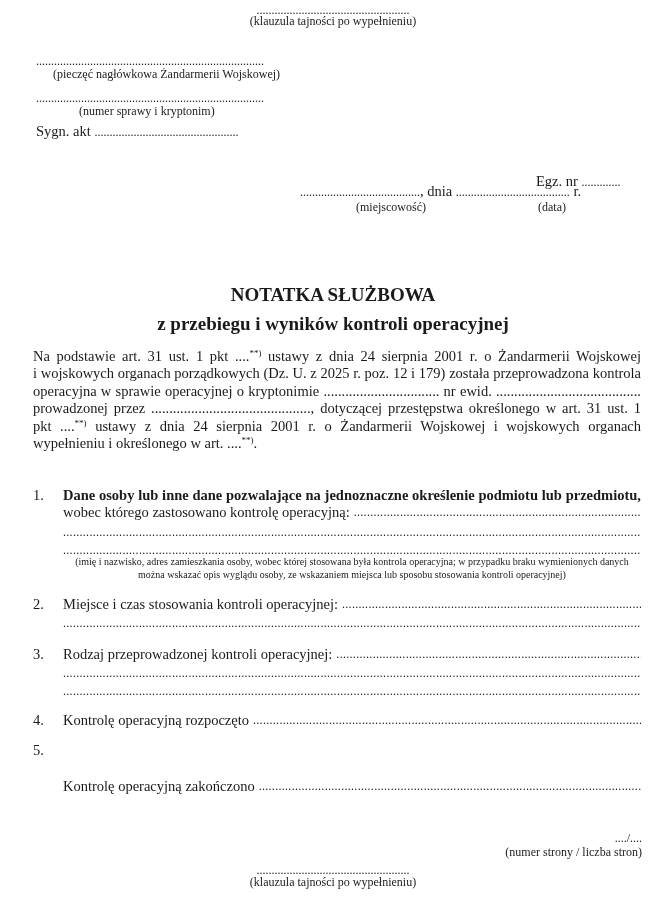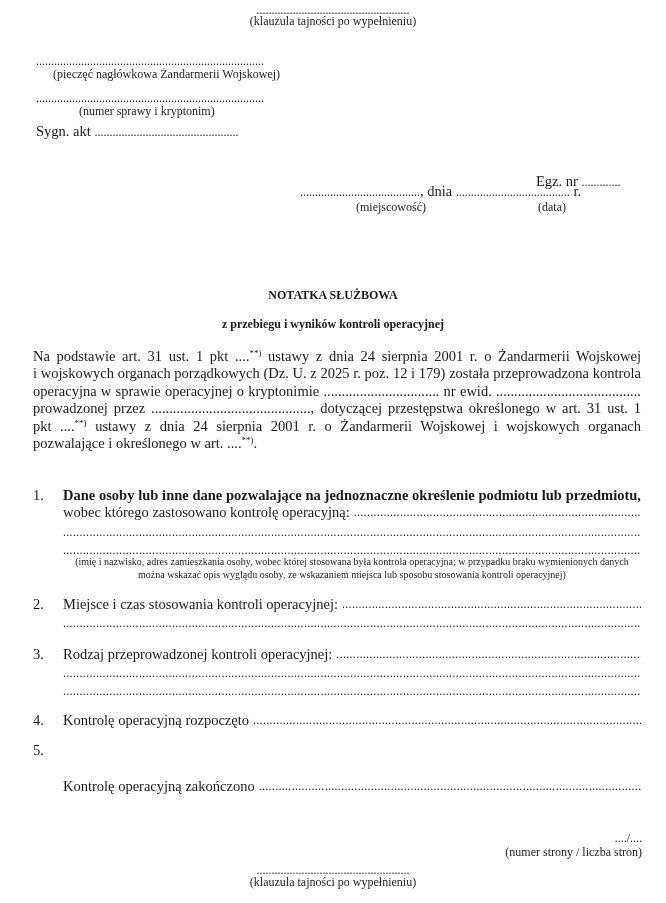--- a/index.html
+++ b/index.html
@@ -5,21 +5,21 @@
   html, body { margin: 0; padding: 0; background: #ffffff; }
   body {
     width: 666px; height: 903px; position: relative; overflow: hidden;
     font-family: "Liberation Serif", "DejaVu Serif", serif;
     color: #1a1a1a;
   }
   .abs { position: absolute; white-space: nowrap; }
   .dots { letter-spacing: 0px; font-size: 12px; line-height: 12px; color: #222; }
   .cap { font-size: 12px; line-height: 12px; color: #222; }
   .normal { font-size: 14.5px; line-height: 17px; }
-  .title { font-weight: bold; font-size: 12px; line-height: 18px; text-align: center; width: 666px; left: 0; }
+  .title { font-weight: bold; font-size: 19px; line-height: 18px; text-align: center; width: 666px; left: 0; }
   .para {
     position: absolute; left: 33px; width: 608px;
     font-size: 14.5px; line-height: 17.4px; text-align: justify;
   }
   .para .ln { display: block; text-align: justify; text-align-last: justify; white-space: nowrap; overflow: hidden; height: 17.4px; }
   .para .ln.last { text-align-last: left; }
   sup { font-size: 9px; line-height: 0; vertical-align: 5px; }
   .item-num { position: absolute; left: 33px; font-size: 14.5px; line-height: 17px; }
   .item-line { position: absolute; left: 63px; width: 578px; font-size: 14.5px; line-height: 17px; white-space: nowrap; overflow: hidden; }
   .fillrow { display: flex; align-items: center; }
@@ -61,21 +61,21 @@
 
 <div class="abs title" style="top:286px;">NOTATKA SŁUŻBOWA</div>
 <div class="abs title" style="top:315px;">z przebiegu i wyników kontroli operacyjnej</div>
 
 <div class="para" style="top:348px;">
   <span class="ln"><span>Na podstawie art. 31 ust. 1 pkt ....</span><sup>**)</sup><span> ustawy z dnia 24 sierpnia 2001 r. o Żandarmerii Wojskowej</span></span>
   <span class="ln"><span>i wojskowych organach porządkowych (Dz. U. z 2025 r. poz. 12 i 179) została przeprowadzona kontrola</span></span>
   <span class="ln"><span>operacyjna w sprawie operacyjnej o kryptonimie ................................ nr ewid. ........................................</span></span>
   <span class="ln"><span>prowadzonej przez ............................................, dotyczącej przestępstwa określonego w art. 31 ust. 1</span></span>
   <span class="ln"><span>pkt ....</span><sup>**)</sup><span> ustawy z dnia 24 sierpnia 2001 r. o Żandarmerii Wojskowej i wojskowych organach</span></span>
-  <span class="ln last"><span>pozwalające i określonego w art. ....</span><sup>**)</sup><span>.</span></span>
+  <span class="ln last"><span>wypełnieniu i określonego w art. ....</span><sup>**)</sup><span>.</span></span>
 </div>
 
 <div class="item-num" style="top:487px;">1.</div>
 <div class="item-line" style="top:487px;text-align:justify;text-align-last:justify;font-weight:bold;">Dane osoby lub inne dane pozwalające na jednoznaczne określenie podmiotu lub przedmiotu,</div>
 <div class="item-line fillrow" style="top:504px;">
   <span class="lbl">wobec którego zastosowano kontrolę operacyjną:</span>
   <span class="fill" style="margin-left:4px;">..................................................................................................................................................................................................................................................</span>
 </div>
 <div class="fill-only" style="top:525px;">..................................................................................................................................................................................................................................................</div>
 <div class="fill-only" style="top:543px;">..................................................................................................................................................................................................................................................</div>

